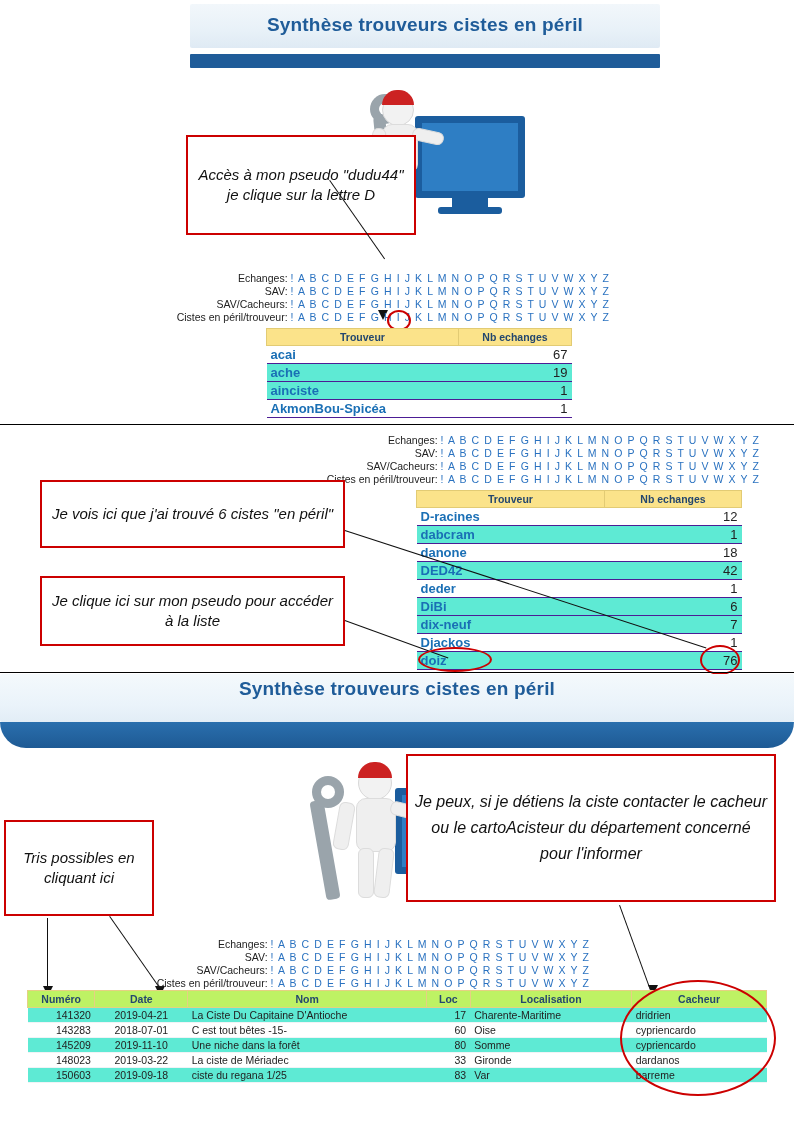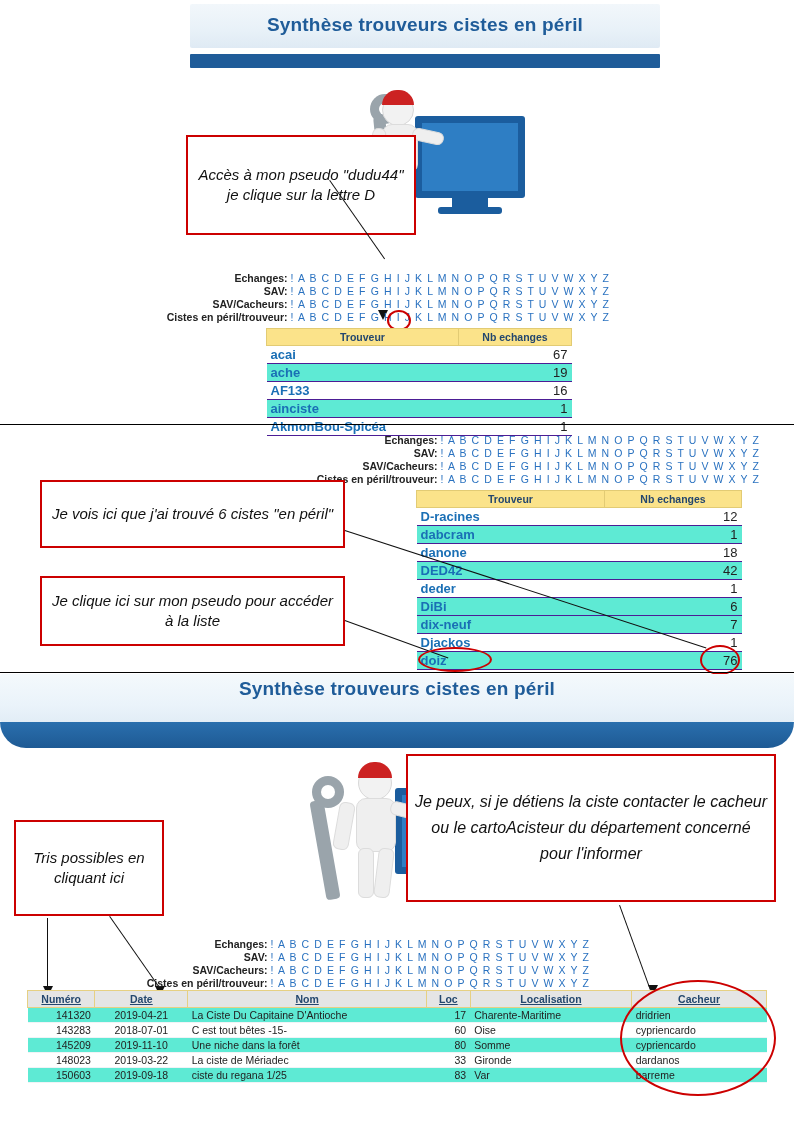--- a/index.html
+++ b/index.html
@@ -33,21 +33,21 @@
     border-radius:1px;
   }
   .banner-bar2{
     position:absolute;
     background:linear-gradient(to bottom,#2a6fae 0%,#1e5a94 100%);
   }
 
   
   .alpha-block{position:absolute;font-size:10.5px;color:#333;}
   .alpha-line{text-align:right;white-space:nowrap;line-height:13px;}
-  .alpha-label{color:#222;font-weight:bold;}
+  .alpha-label{color:#222;}
   .alpha-letters{color:#2a72c0;letter-spacing:1.1px;}
 
   
   table{border-collapse:collapse;}
   .tbl{position:absolute;font-size:10.5px;}
   .tbl th{
     background:#fbe38a;
     color:#24476e;
     font-weight:bold;
     font-size:10.5px;
@@ -99,22 +99,22 @@
   .man-body{position:absolute;background:#efefef;border-radius:10px;border:1px solid #dcdcdc;}
   .man-arm{position:absolute;background:#efefef;border-radius:6px;border:1px solid #dcdcdc;}
   .man-leg{position:absolute;background:#efefef;border-radius:6px;border:1px solid #dcdcdc;}
   .wrench{position:absolute;background:#9aa4ab;border-radius:4px;}
   .wrench-head{position:absolute;background:#9aa4ab;border-radius:50%;}
   .wrench-hole{position:absolute;background:#ffffff;border-radius:50%;}
 
   
   .tbl3{position:absolute;font-size:10.5px;width:740px;left:27px;}
   .tbl3 th{
-    background:#e5e5e5;color:#24476e;font-weight:bold;
-    border:1px solid #e6d083;padding:2px 3px;text-align:center;text-decoration:underline;
+    background:#bef264;color:#24476e;font-weight:bold;
+    border:1px solid #e6d083;padding:2px 3px;text-align:center;
   }
   .tbl3 td{padding:1px 4px;border-bottom:1px solid #f0f3f6;color:#222;}
   .c-num{text-align:right;width:62px;}
   .c-date{text-align:center;width:92px;}
   .c-loc{text-align:right;width:38px;}
 </style>
 </head>
 <body>
 
 <div class="banner" style="left:190px;top:4px;width:470px;height:44px;"></div>
@@ -159,24 +159,20 @@
     <th style="width:110px;">Nb echanges</th>
   </tr>
   <tr class="rowA">
     <td class="pseudo">acai</td>
     <td class="num">67</td>
   </tr>
   <tr class="rowB">
     <td class="pseudo">ache</td>
     <td class="num">19</td>
   </tr>
-  <tr class="rowA">
-    <td class="pseudo">AF133</td>
-    <td class="num">16</td>
-  </tr>
   <tr class="rowB">
     <td class="pseudo">ainciste</td>
     <td class="num">1</td>
   </tr>
   <tr class="rowA">
     <td class="pseudo">AkmonBou-Spicéa</td>
     <td class="num">1</td>
   </tr>
 </tbody>
   </table>
@@ -270,21 +266,21 @@
   <div class="cap" style="left:58px;top:2px;width:34px;height:16px;"></div>
   <div class="man-body" style="left:56px;top:38px;width:38px;height:52px;"></div>
   <div class="man-arm" style="left:36px;top:42px;width:14px;height:46px;transform:rotate(10deg);"></div>
   <div class="man-arm" style="left:90px;top:44px;width:32px;height:12px;transform:rotate(14deg);"></div>
   <div class="man-leg" style="left:58px;top:88px;width:14px;height:48px;"></div>
   <div class="man-leg" style="left:76px;top:88px;width:14px;height:48px;transform:rotate(7deg);"></div>
 </div>
 
 <div class="callout" style="left:406px;top:754px;width:370px;height:148px;font-size:16px;line-height:26px;">Je peux, si je détiens la ciste contacter le cacheur ou le cartoAcisteur du département concerné pour l'informer</div>
 
-<div class="callout" style="left:14px;top:820px;width:150px;height:96px;">Tris possibles en cliquant ici</div>
+<div class="callout" style="left:4px;top:820px;width:150px;height:96px;">Tris possibles en cliquant ici</div>
 
 <div class="ln" style="left:48px;top:918px;width:72px;transform:rotate(90deg);"></div>
 <div class="arrowhead" style="left:43px;top:986px;border-left:5px solid transparent;border-right:5px solid transparent;border-top:10px solid #111;"></div>
 
 <div class="ln" style="left:110px;top:916px;width:85px;transform:rotate(55deg);"></div>
 <div class="arrowhead" style="left:155px;top:986px;border-left:5px solid transparent;border-right:5px solid transparent;border-top:10px solid #111;"></div>
 
 <div class="ln" style="left:620px;top:905px;width:100px;transform:rotate(70deg);"></div>
 <div class="arrowhead" style="left:648px;top:985px;border-left:5px solid transparent;border-right:5px solid transparent;border-top:10px solid #111;"></div>
 

